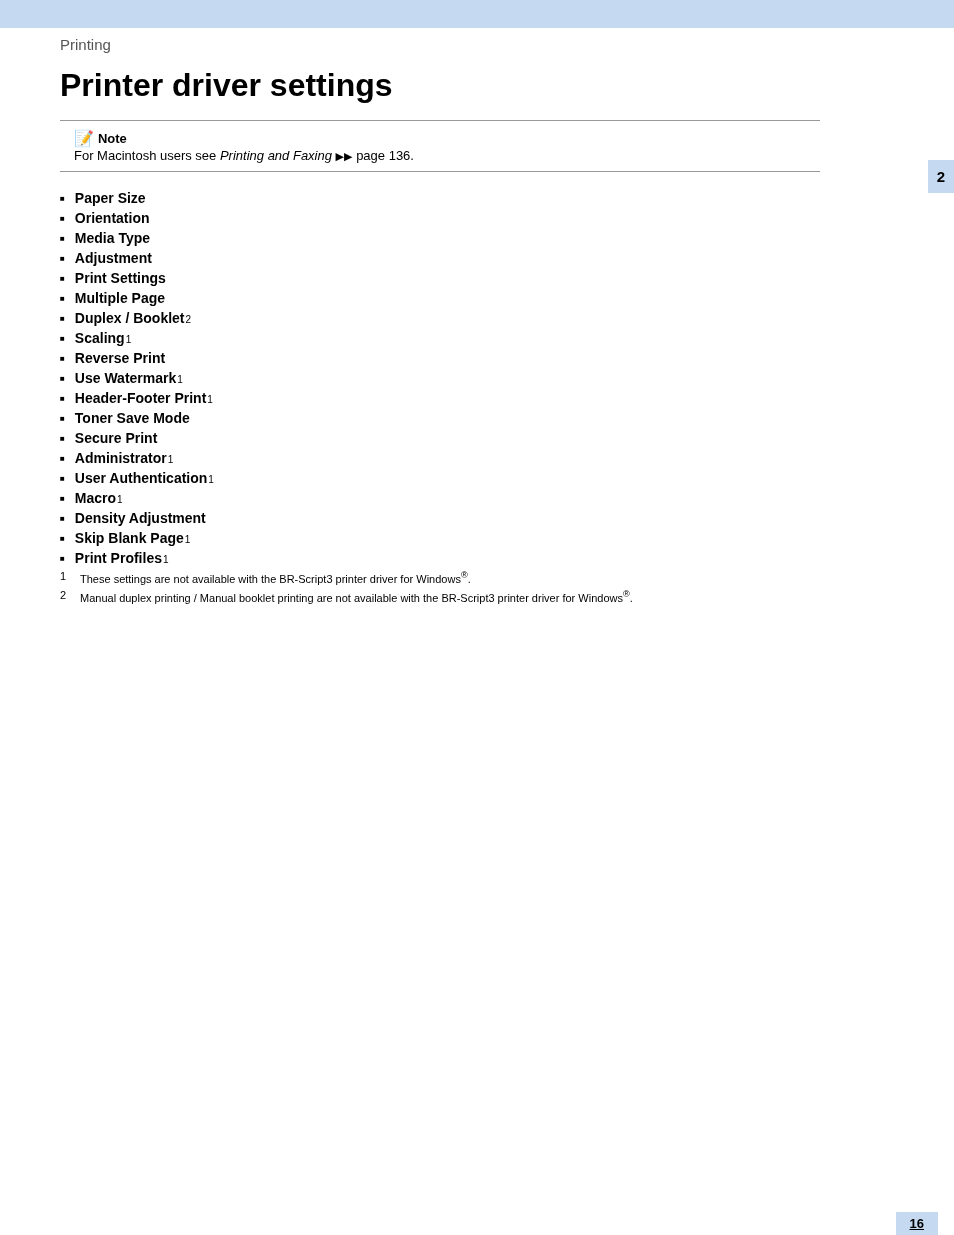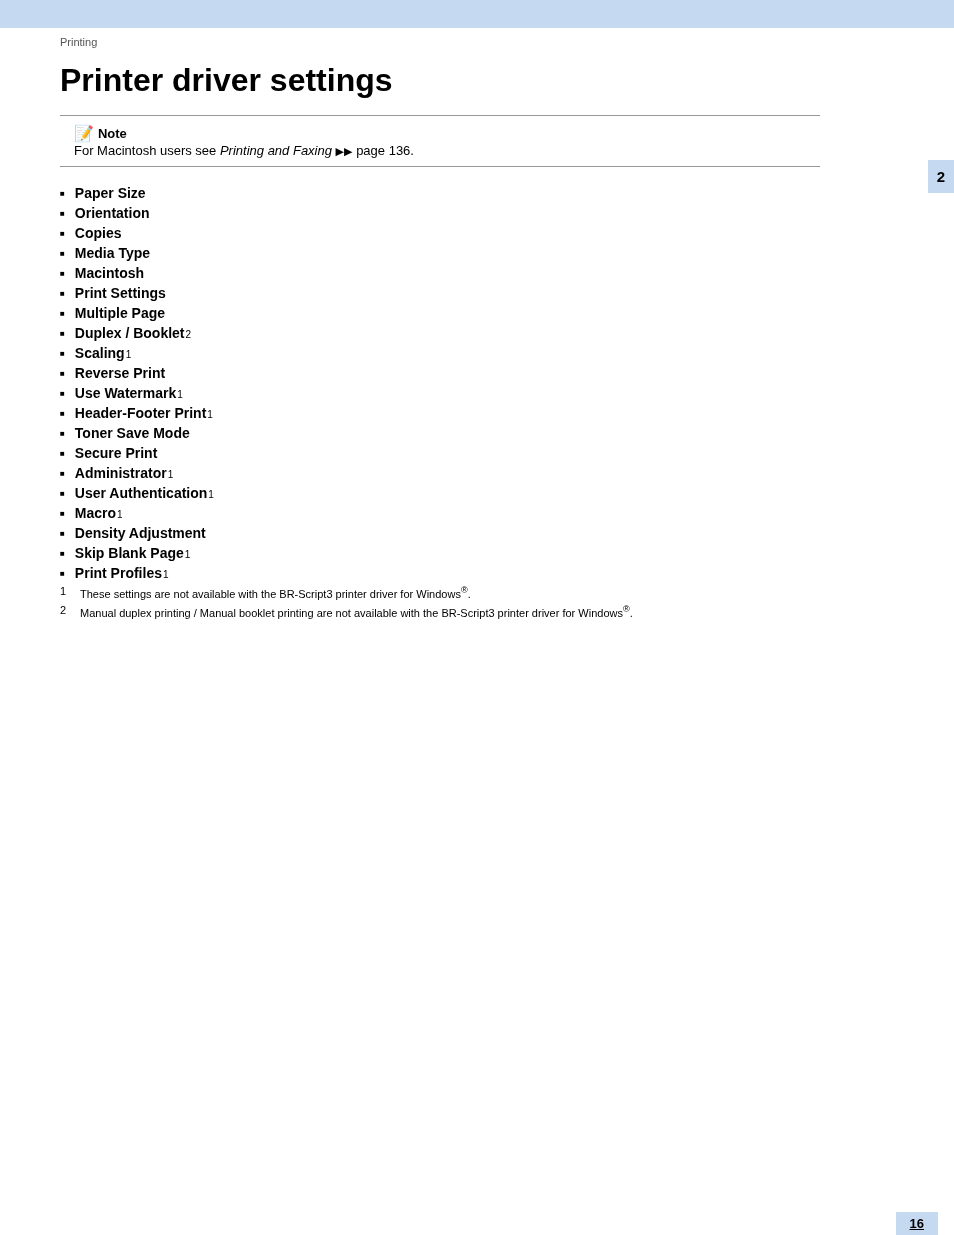--- a/index.html
+++ b/index.html
@@ -12,21 +12,21 @@
       min-height: 1235px;
       position: relative;
     }
     .top-bar {
       height: 28px;
       background: #c5d9f1;
       width: 100%;
     }
     .breadcrumb-area {
       padding: 8px 32px 4px 60px;
-      font-size: 11px;
+      font-size: 15px;
       color: #555;
     }
     .chapter-tab {
       position: absolute;
       right: 0;
       top: 160px;
       width: 26px;
       background: #c5d9f1;
       color: #000;
       font-size: 15px;
@@ -169,23 +169,22 @@
       <div class="note-text">
         <span>For Macintosh users see </span><em>Printing and Faxing</em><span> </span><span style="font-size:11px;">▶▶</span><span> page 136.</span>
       </div>
     </div>
   </div>
 
 
   <ul class="settings-list" id="settings-list">
   <li>Paper Size</li>
       <li>Orientation</li>
-      <li>Copies</li>
       <li>Media Type</li>
-      <li>Macintosh</li>
+      <li>Adjustment</li>
       <li>Print Settings</li>
       <li>Multiple Page</li>
       <li>Duplex / Booklet<sup>2</sup></li>
       <li>Scaling<sup>1</sup></li>
       <li>Reverse Print</li>
       <li>Use Watermark<sup>1</sup></li>
       <li>Header-Footer Print<sup>1</sup></li>
       <li>Toner Save Mode</li>
       <li>Secure Print</li>
       <li>Administrator<sup>1</sup></li>

